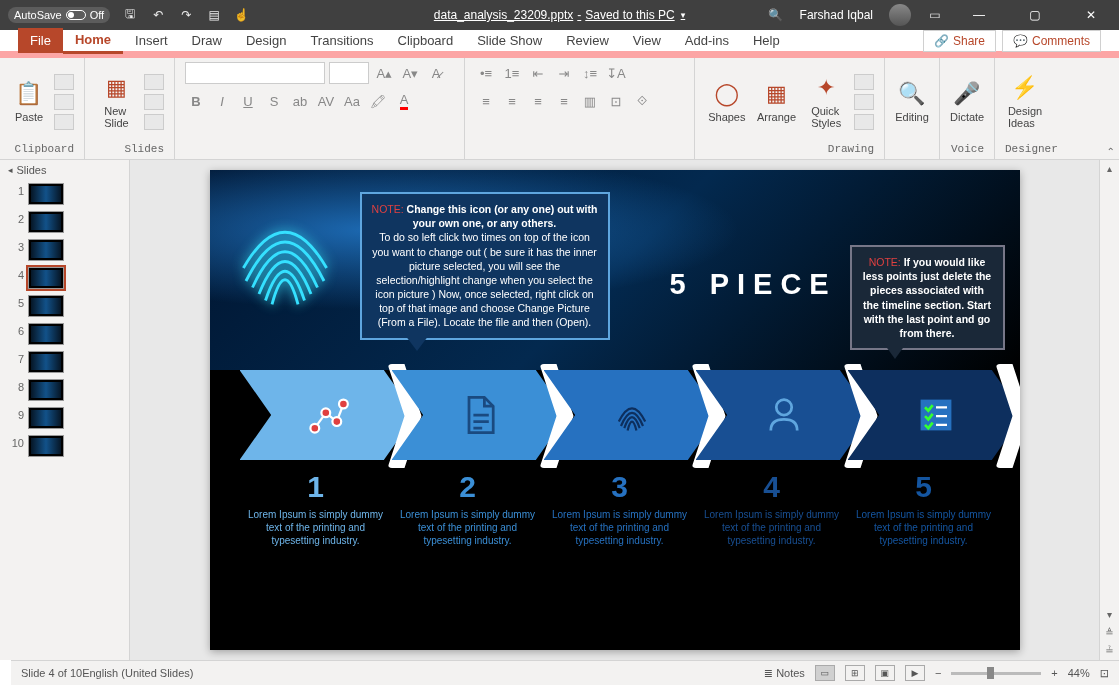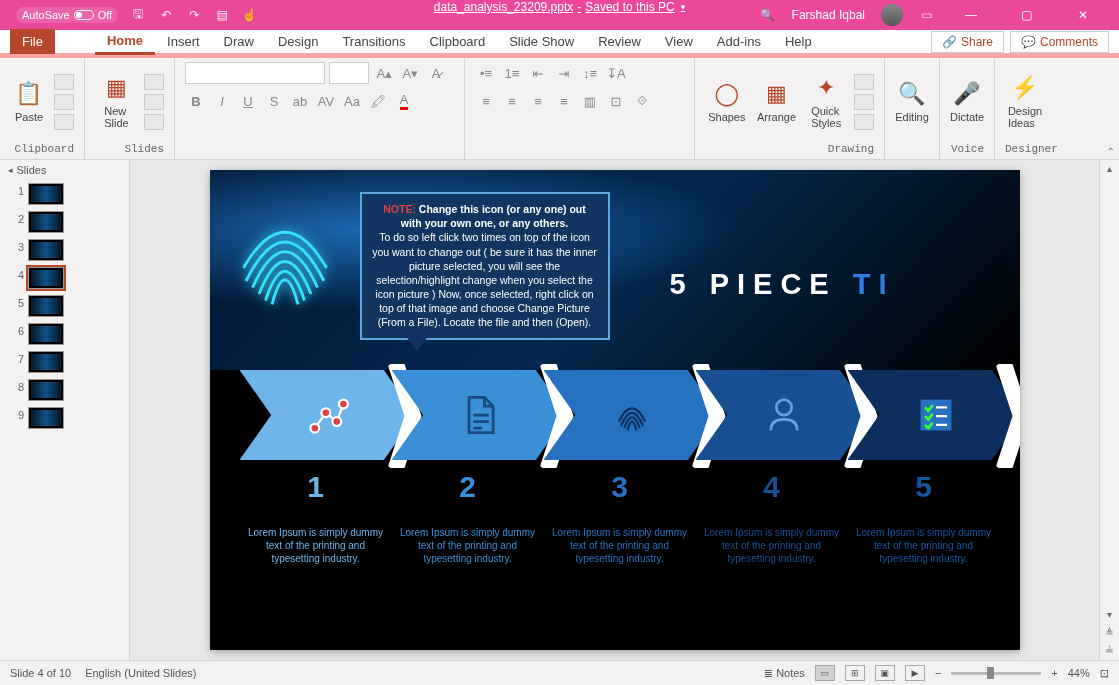--- a/index.html
+++ b/index.html
@@ -1,34 +1,34 @@
 <!DOCTYPE html>
 <html><head>
 <meta charset="utf-8">
 <style>
 * { margin:0; padding:0; box-sizing:border-box; font-family:'Segoe UI',sans-serif; }
 body { width:1119px; height:685px; background:#fff; overflow:hidden; position:relative; }
 
 
-.titlebar { height:30px; background:#ec4899; display:flex; color:#fff; font-size:12px; padding:0 16px; }
+.titlebar { height:30px; background:#404040; display:flex; align-items:center; color:#fff; font-size:12px; padding:0 8px; }
 .titlebar .qat { display:flex; gap:12px; align-items:center; }
 .autosave-toggle { display:flex; align-items:center; gap:4px; background:rgba(255,255,255,0.15); border-radius:10px; padding:2px 6px; font-size:11px; }
 .toggle-pill { width:20px; height:10px; border:1px solid #fff; border-radius:5px; position:relative; }
 .toggle-pill::after { content:''; width:6px; height:6px; background:#fff; border-radius:50%; position:absolute; left:1px; top:1px; }
 .qat-icon { width:16px; opacity:0.9; cursor:pointer; text-align:center; }
 .titlebar .filename { position:absolute; left:50%; transform:translateX(-50%); display:flex; align-items:center; gap:4px;text-decoration:underline; }
 .titlebar .right { margin-left:auto; display:flex; align-items:center; gap:16px; }
 .win-btn { width:40px; text-align:center; cursor:pointer; }
 .avatar { width:22px; height:22px; border-radius:50%; background:linear-gradient(#888,#555); }
 
 
-.tabs { height:28px; background:#fff; display:flex; align-items:center; padding:0 10px; border-bottom:5px solid #fca5a5; }
+.tabs { height:28px; background:#fff; display:flex; align-items:center; padding:0 18px; border-bottom:7px solid #fca5a5; }
 .tabs .tab { padding:5px 12px; font-size:13px; color:#444; cursor:pointer; }
 .tabs .tab.file { background:#b7472a; color:#fff; }
-.tabs .tab.active { color:#b7472a; border-bottom:3px solid #b7472a; font-weight:600; padding-bottom:4px;margin-left:40px;}
+.tabs .tab.active { color:#b7472a; border-bottom:3px solid #b7472a; font-weight:600; padding-bottom:4px;}
 .tabs .right-actions { margin-left:auto; display:flex; gap:6px; }
 .tab-btn { border:1px solid #d0d0d0; padding:3px 10px; font-size:12px; color:#b7472a; display:flex; align-items:center; gap:4px; cursor:pointer;}
 
 
 .ribbon { height:102px; background:#f3f2f1; border-bottom:1px solid #d4d4d4; display:flex; }
 .group { border-right:1px solid #d4d4d4; padding:4px 10px 2px; display:flex; flex-direction:column; }
 .group-body { flex:1; display:flex; align-items:center; gap:6px; }
 .group-label { font-size:11px; color:#666; text-align:right; padding:2px 0;font-family:Liberation Mono, monospace; }
 .big-btn { display:flex; flex-direction:column; align-items:center; justify-content:center; gap:4px; width:48px; font-size:11px; color:#444; cursor:pointer; }
 .big-btn .ic { font-size:22px; color:#b7472a; }
@@ -63,38 +63,38 @@
 .timeline { position:absolute; top:200px; left:30px; right:20px; height:100px; display:flex; }
 .chev { flex:1; height:90px; position:relative; margin-right:-24px; }
 .chev-shape { width:100%; height:100%; clip-path:polygon(0 0, 82% 0, 100% 50%, 82% 100%, 0 100%, 18% 50%); display:flex; align-items:center; justify-content:center;}
 .chev-accent { position:absolute; right:-6px; top:-6px; width:34px; height:104px; background:#fff; clip-path:polygon(0 0, 50% 0, 100% 50%, 50% 100%, 0 100%, 50% 50%); border-radius:4px;}
 .chev .icon-svg { width:44px; height:44px; }
 .c1 { background:#6eb5ea; } .c2 { background:#3b8fd6; } .c3 { background:#2671c0; } .c4 { background:#184f93; } .c5 { background:#0d2f5e; }
 
 .labels { position:absolute; top:300px; left:30px; right:20px; display:flex; }
 .lab { flex:1; text-align:center; padding:0 8px; }
 .lab .num { font-size:30px; font-weight:800; }
-.lab .txt { font-size:10px; line-height:1.3; margin-top:22px; }
+.lab .txt { font-size:10px; line-height:1.3; margin-top:4px; }
 .n1{color:#6eb5ea}.n2{color:#3b8fd6}.n3{color:#2671c0}.n4{color:#184f93}.n5{color:#1455a0}
 
 
 .callout { position:absolute; background:#0f3560; border:2px solid #5fa6df; color:#fff; font-size:10.5px; text-align:center; padding:8px 10px; line-height:1.35;}
-.callout .note { color:#e04040; font-weight:bold; }
+.callout .note { color:#e04040; font-weight:normal; }
 .callout .bold { font-weight:bold; }
 .callout.c-left { top:22px; left:150px; width:250px; }
 .callout.c-left::after { content:''; position:absolute; bottom:-28px; left:40px; border:15px solid transparent; border-top:20px solid #0f3560;}
 .callout.c-right { top:75px; right:15px; width:155px; background:#1a2838; border-color:#778; }
 .callout.c-right::after { content:''; position:absolute; bottom:-24px; left:30px; border:13px solid transparent; border-top:18px solid #1a2838;}
 
 
 .vscroll { position:absolute; right:0; top:160px; bottom:25px; width:20px; background:#f3f2f1; border-left:1px solid #d4d4d4; }
 .vscroll .arr { height:18px; text-align:center; font-size:10px; color:#666; cursor:pointer; line-height:18px;}
 
 
-.statusbar { position:absolute; bottom:0; left:0; right:0; height:25px; background:#f3f2f1; border-top:1px solid #d4d4d4; display:flex; align-items:center; font-size:11px; color:#555; padding:0 10px; gap:14px;}
+.statusbar { position:absolute; bottom:0; left:11px; right:0; height:25px; background:#f3f2f1; border-top:1px solid #d4d4d4; display:flex; align-items:center; font-size:11px; color:#555; padding:0 10px; }
 .statusbar .right { margin-left:auto; display:flex; align-items:center; gap:10px; }
 .view-btn { width:20px; height:16px; border:1px solid #aaa; cursor:pointer; display:flex; align-items:center; justify-content:center; font-size:9px;}
 .view-btn.active { background:#d0d0d0; }
 .zoom-slider { width:90px; height:3px; background:#bbb; position:relative; }
 .zoom-slider::after { content:''; width:7px; height:12px; background:#888; position:absolute; left:40%; top:-5px; }
 </style>
 </head>
 <body>
 
 <div class="titlebar">
@@ -337,20 +337,26 @@
         <div class="thumb ">
           <div class="thumb-inner"></div>
         </div>
       </div>
       <div class="thumb-row">
         <div class="tn-num">9</div>
         <div class="thumb ">
           <div class="thumb-inner"></div>
         </div>
       </div>
+      <div class="thumb-row">
+        <div class="tn-num">10</div>
+        <div class="thumb ">
+          <div class="thumb-inner"></div>
+        </div>
+      </div>
     </div>
 </div>
 
 <div class="canvas-area">
   <div class="slide">
     <div class="slide-bg"></div>
     <div class="fingerprint">
       <svg viewBox="0 0 100 100">
           <g fill="none" stroke="#35e0ff" stroke-width="2.2">
         <path d="M20 70 Q50 10 80 70"></path>
@@ -362,20 +368,23 @@
       </g>
         </svg>
     </div>
     <div class="slide-title">
       <span>5 PIECE </span><span class="cut">TI</span>
     </div>
 
     <div class="callout c-left">
       <span class="note">NOTE:</span><span class="bold"> Change this icon (or any one) out with your own one, or any others.</span><br>
       <span>To do so left click two times on top of the icon you want to change out ( be sure it has the inner picture selected, you will see the selection/highlight change when you select the icon picture ) Now, once selected, right click on top of that image and choose Change Picture (From a File). Locate the file and then (Open).</span>
+    </div>
+    <div class="callout c-right">
+      <span class="note">NOTE:</span><span class="bold"> If you would like less points just delete the pieces associated with the timeline section. Start with the last point and go from there.</span>
     </div>
 
     <div class="timeline">
       <div class="chev">
           <div class="chev-shape c1">
             <svg class="icon-svg" viewBox="0 0 40 40">
               <g stroke="#fff" stroke-width="2" fill="#e04040">
                 <line x1="8" y1="32" x2="18" y2="18"></line>
                 <line x1="18" y1="18" x2="28" y2="26"></line>
                 <line x1="28" y1="26" x2="34" y2="10"></line>

